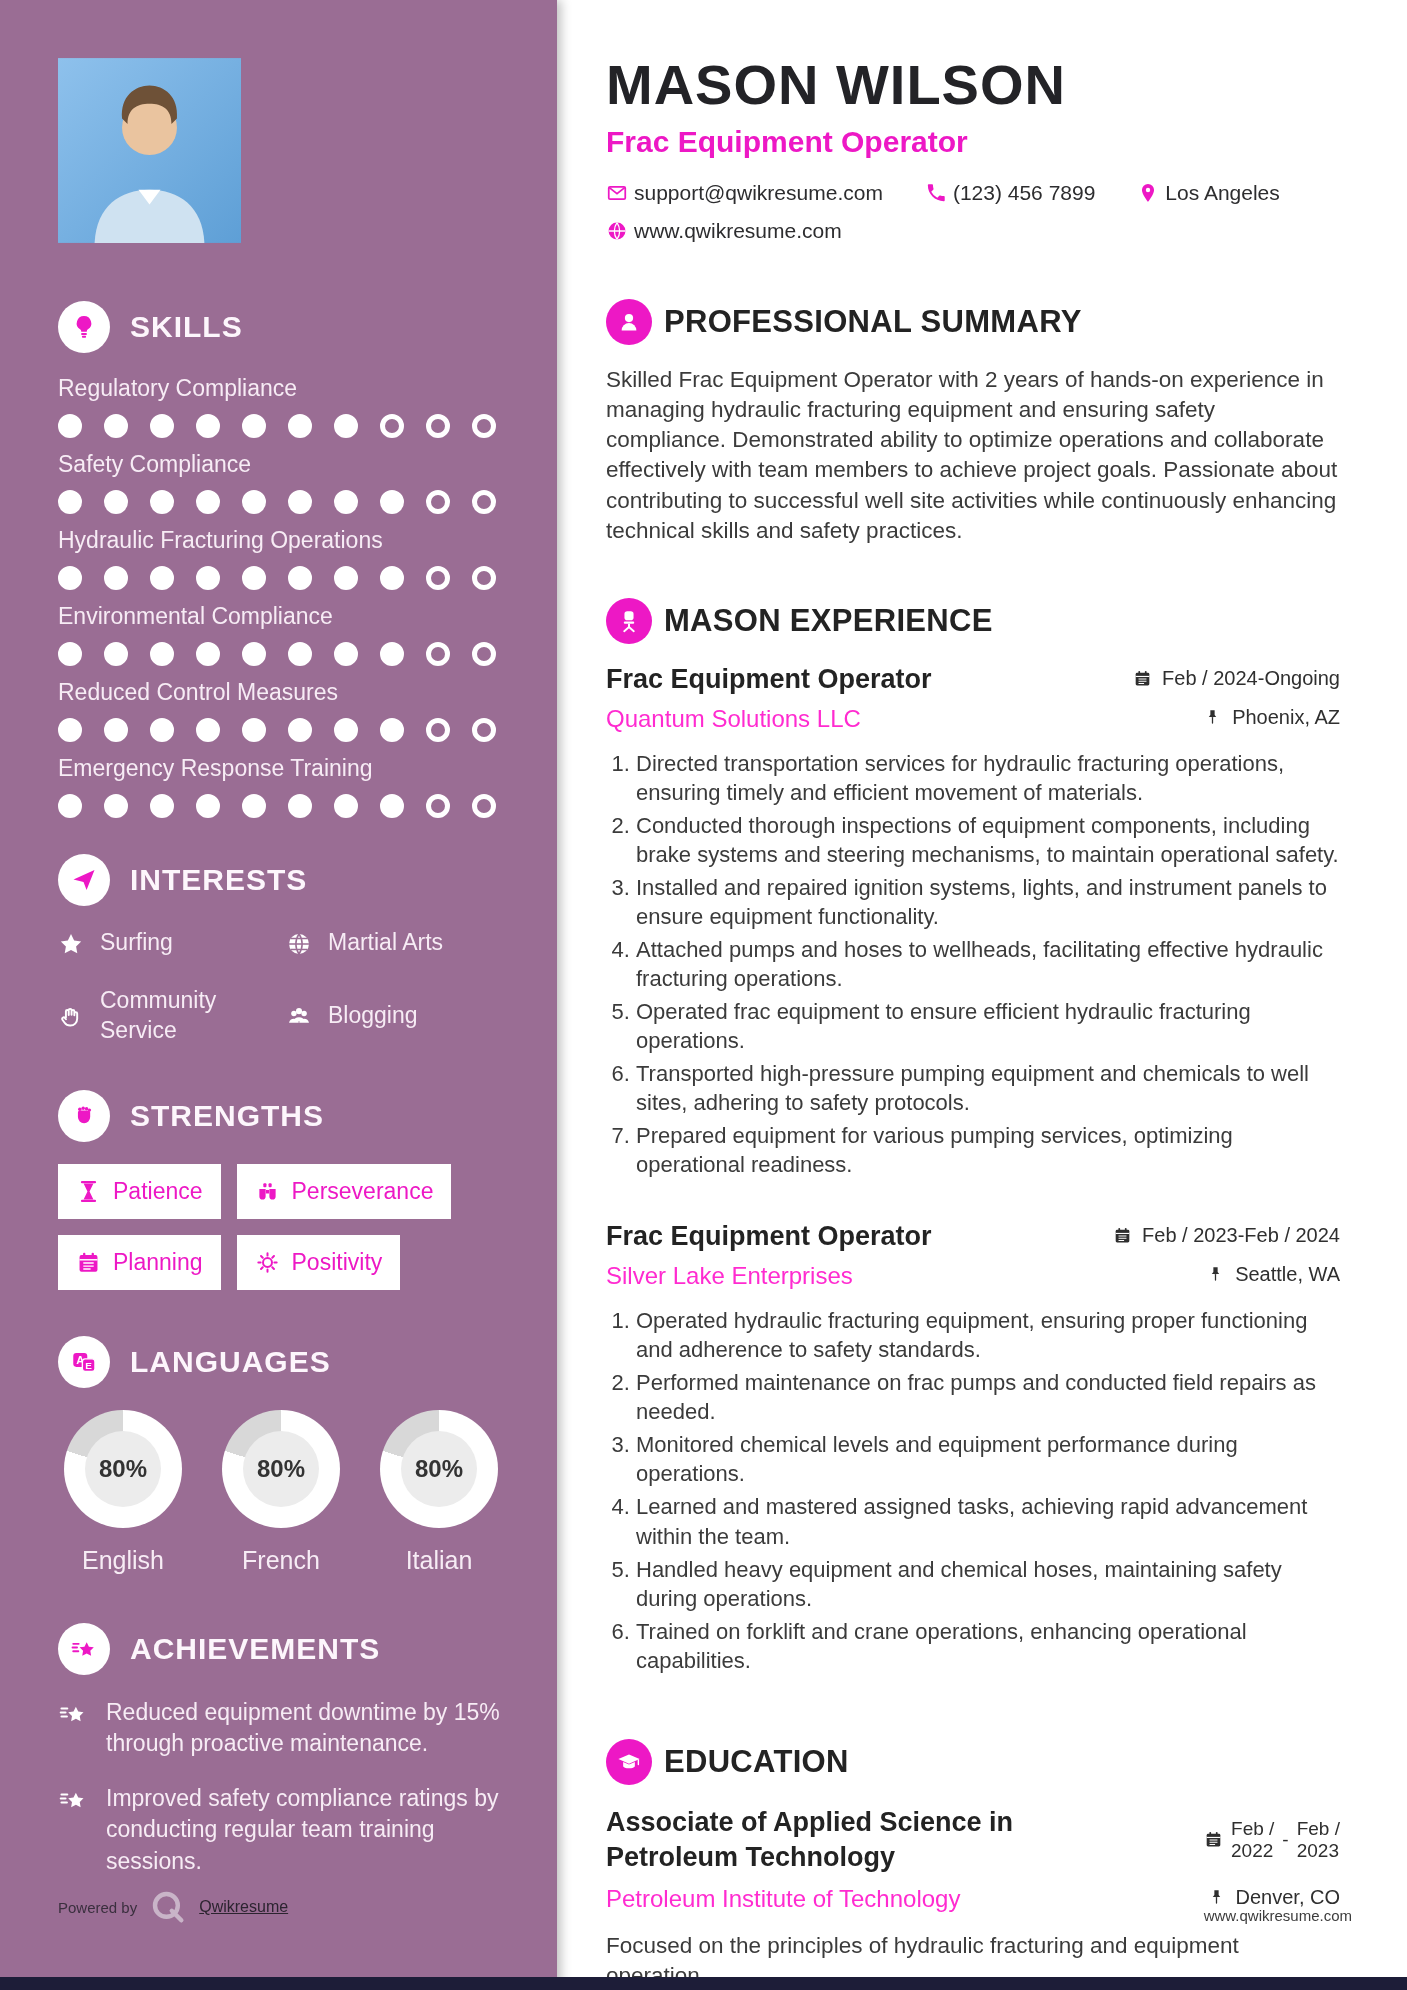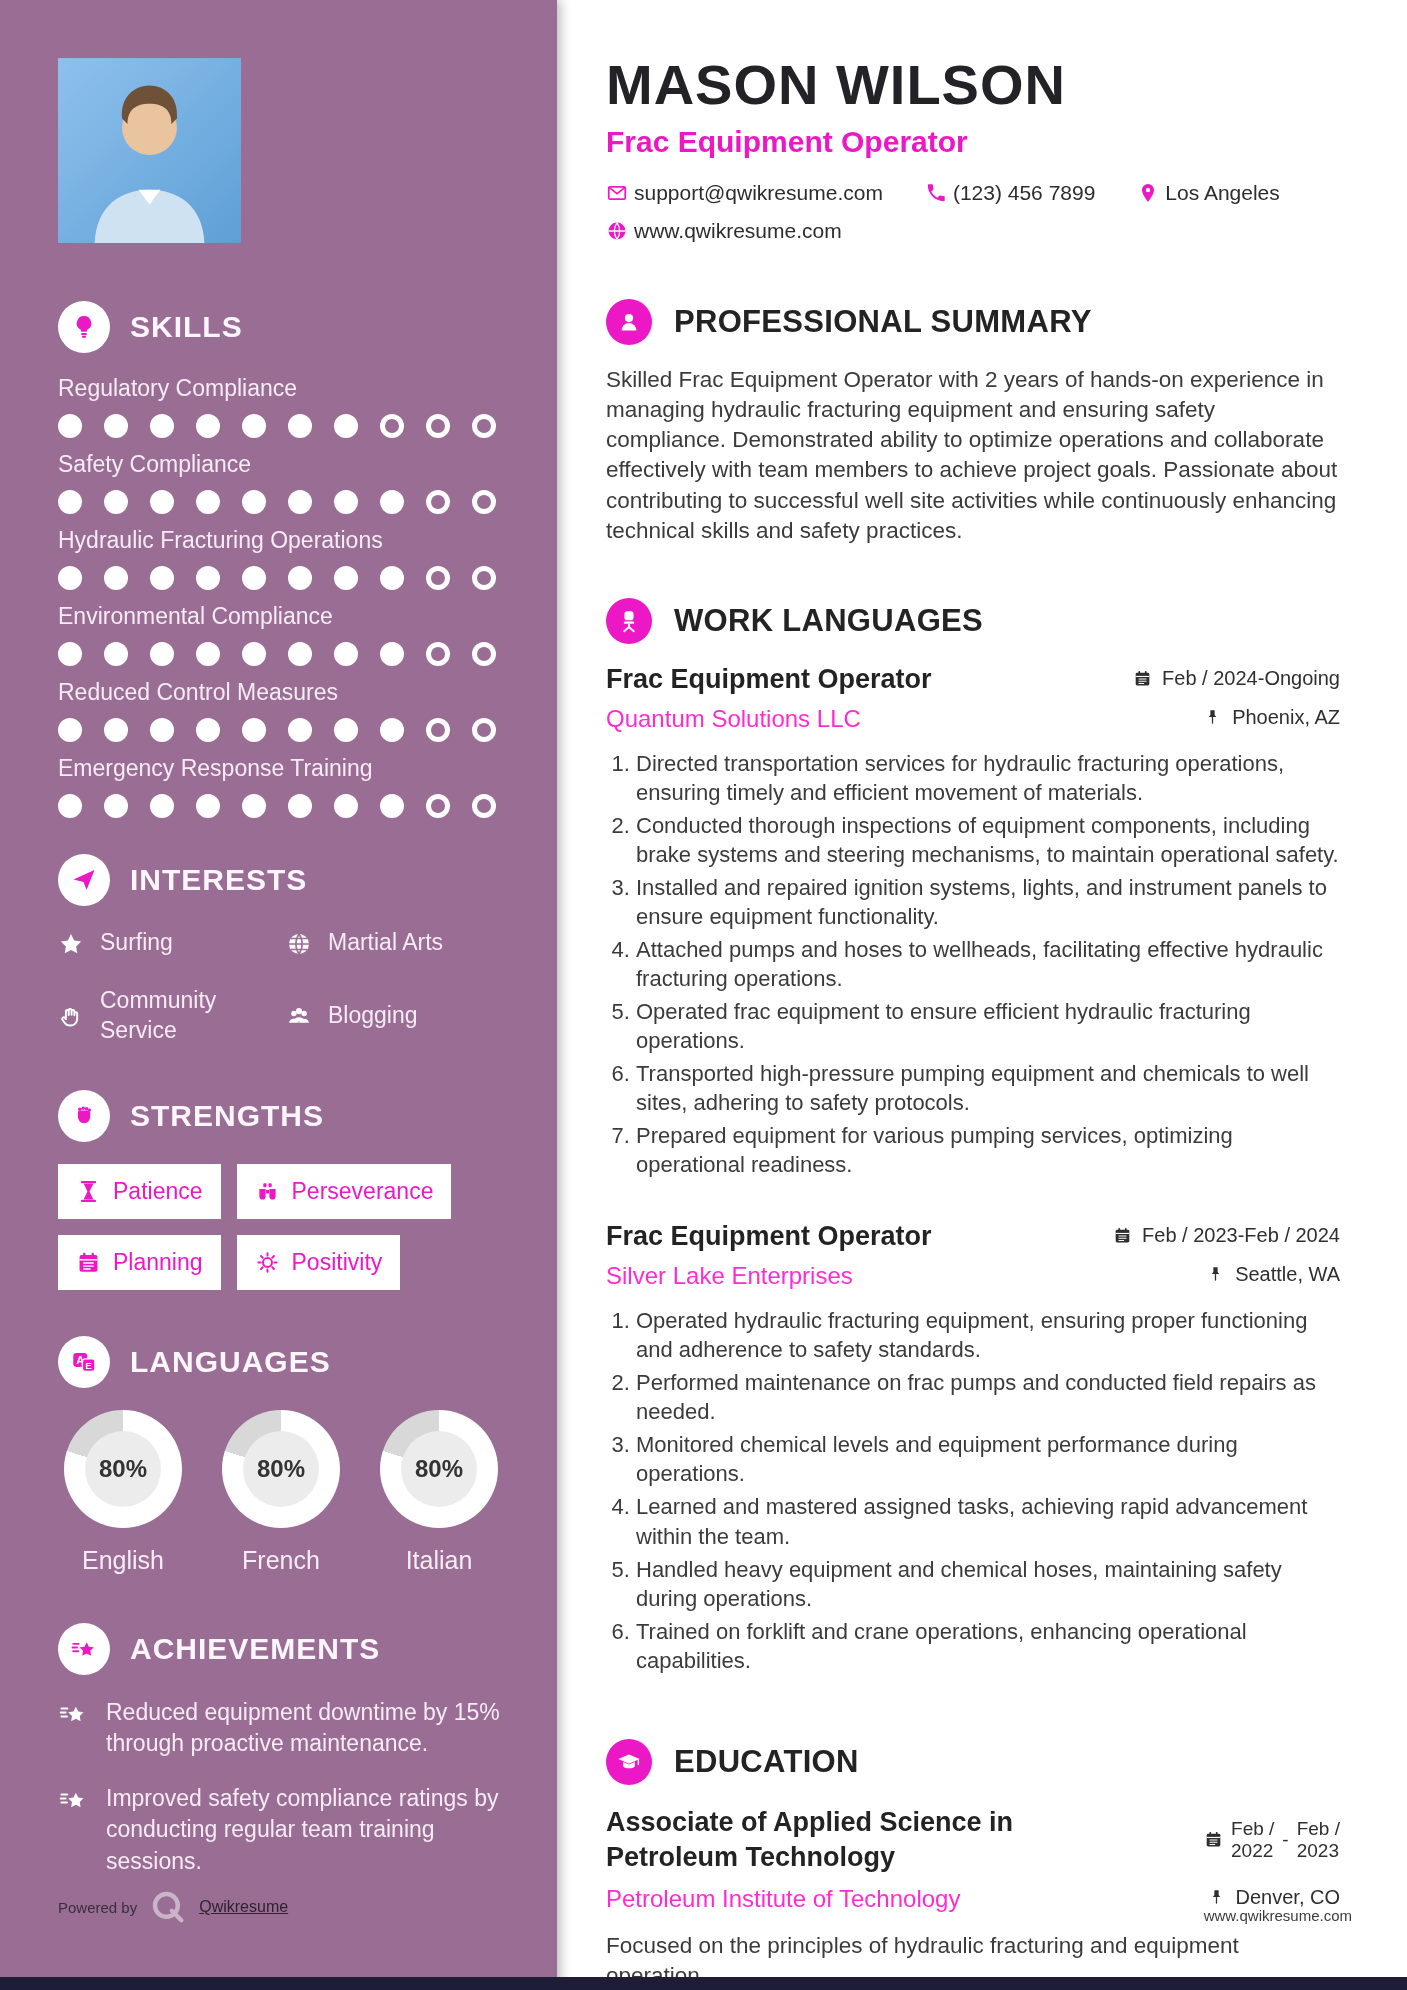--- a/index.html
+++ b/index.html
@@ -53,21 +53,21 @@
   
   .main { position:absolute; left:542px; top:0; width:850px; padding:52px 52px 0 64px; color:#2c2c2e; }
   .name { font-size:56px; font-weight:800; letter-spacing:1px; color:#232327; }
   .job-title { font-size:30px; font-weight:bold; color:#ed18c5; margin-top:8px; }
   .contact-row { display:flex; align-items:center; gap:14px; margin-top:22px; font-size:21px; color:#2d2d2f; flex-wrap:wrap; }
   .contact-item { display:flex; align-items:center; gap:6px; margin-right:28px; }
   .c-icon { width:22px; height:22px; color:#ed18c5; }
   .c-icon svg { width:22px; height:22px; }
 
   .main-section { margin-top:52px; }
-  .main-header { display:flex; align-items:center; gap:22px; margin-bottom:20px; }
+  .main-header { display:flex; align-items:center; gap:12px; margin-bottom:20px; }
   .main-badge { width:46px; height:46px; border-radius:50%; background:#ed18c5; color:#fff; display:flex; align-items:center; justify-content:center; flex:0 0 46px; }
   .main-badge svg { width:26px; height:26px; }
   .main-title { font-size:31px; font-weight:bold; color:#232323; letter-spacing:.3px; }
 
   .para { font-size:22.5px; line-height:1.34; color:#3b3b3b; max-width:742px; }
 
   .job { margin-top:8px; }
   .job + .job { margin-top:42px; }
   .job-head { display:flex; justify-content:space-between; align-items:baseline; }
   .role { font-size:27px; font-weight:bold; color:#232323; }
@@ -430,21 +430,21 @@
     <section class="main-section">
       <div class="main-header">
         <span class="main-badge">
             <svg viewBox="0 0 24 24" fill="currentColor">
               <rect x="7.8" y="3" width="8.4" height="8.4" rx="2.6"></rect>
               <rect x="7.2" y="12.4" width="9.6" height="2.2" rx="1"></rect>
               <rect x="11.1" y="14.6" width="1.8" height="3.2"></rect>
               <path d="M7.6 21.4l4.4-3.8 4.4 3.8" fill="none" stroke="currentColor" stroke-width="1.8" stroke-linecap="round"></path>
             </svg>
           </span>
-        <span class="main-title">WORK LANGUAGES</span>
+        <span class="main-title">MASON EXPERIENCE</span>
       </div>
 
       <div class="job">
         <div class="job-head">
           <span class="role">Frac Equipment Operator</span>
           <span class="meta">
             <span class="m-icon"><svg viewBox="0 0 24 24" fill="currentColor">
                   <rect x="3.4" y="4.8" width="17.2" height="16" rx="1.8"></rect>
                   <rect x="6.8" y="2.6" width="2.2" height="4.4" rx="1"></rect>
                   <rect x="15" y="2.6" width="2.2" height="4.4" rx="1"></rect>

